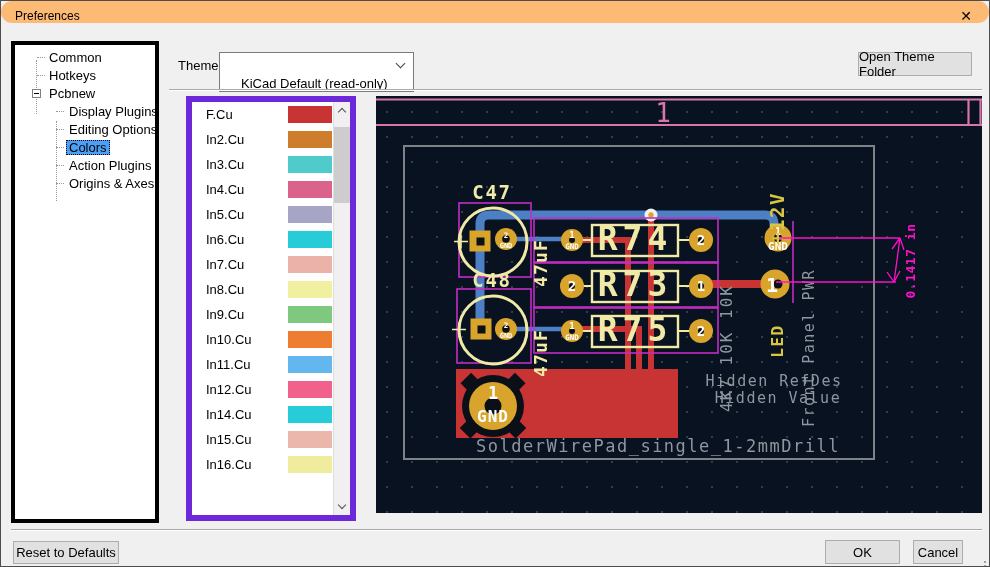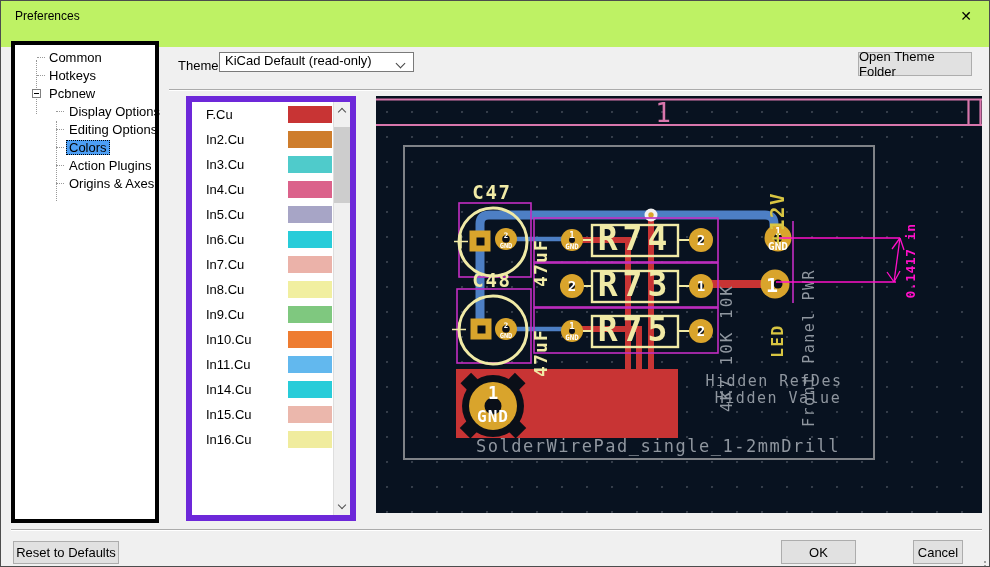--- a/index.html
+++ b/index.html
@@ -1,20 +1,20 @@
 <!DOCTYPE html>
 <html style="--bg: #081220; --grid: #39414E; --worksheet: #D876AC; --sheet: #7F8287; --silk: #F0EAA6; --gold: #D8C542; --pad: #D9A42C; --red: #C83434; --blue: #4D7FC4; --courtyard: #C32EC3; --dimension: #FF10C8; --graytext: #8F969F;"><head>
 <meta charset="utf-8">
 <style>
   html,body{margin:0;padding:0;background:#888;}
   *{box-sizing:border-box;}
   .window{position:relative;width:990px;height:567px;background:#F0F0F0;
     border:1px solid #4D4D4D;font-family:"Liberation Sans","DejaVu Sans",sans-serif;
     font-size:13px;color:#000;overflow:hidden;}
-  .titlebar{position:absolute;left:0;top:0;width:100%;height:46px;background:#bef264;}
+  .titlebar{position:absolute;left:0;top:0;width:100%;height:22px;background:#fdba74;border-radius:12px;}
   .title{position:absolute;left:14px;top:8px;font-size:12px;}
   .close-btn{position:absolute;right:0;top:0;width:46px;height:30px;display:flex;
     align-items:center;justify-content:center;font-size:14px;cursor:pointer;}
   
   .tree-panel{position:absolute;left:10px;top:40px;width:148px;height:482px;
     background:#fff;border:4px solid #000000;padding-top:3px;}
   .tree-item{height:18px;display:flex;align-items:center;position:relative;padding-left:31px;white-space:nowrap;}
   .tree-item .lbl{padding:0 3px;line-height:15px;}
   .tree-item.child{padding-left:51px;}
   .tree-item::before{content:"";position:absolute;left:22px;top:9px;width:8px;border-top:1px dotted #999;}
@@ -22,22 +22,22 @@
   .tree-item.has-exp::before{display:none;}
   .tree-item.sel .lbl{background:#4D9FF5;outline:1px dotted #000;outline-offset:-1px;}
   .vline{position:absolute;width:0;border-left:1px dotted #999;}
   #vline1{left:21px;top:15px;height:54px;}
   #vline2{left:41px;top:76px;height:80px;}
   .expander{position:absolute;left:17px;top:5px;width:9px;height:9px;background:#fff;
     border:1px solid #808080;}
   .expander::after{content:"";position:absolute;left:1px;top:3px;width:5px;height:1px;background:#000;}
   
   .theme-label{position:absolute;left:177px;top:57px;}
-  .combo{position:absolute;left:218px;top:51px;width:195px;height:20px;background:#fff;
-    border:1px solid #7A7A7A;display:flex;align-items:flex-start;padding-left:5px;cursor:default;}
+  .combo{position:absolute;left:218px;top:51px;width:195px;height:40px;background:#fff;
+    border:1px solid #7A7A7A;display:flex;align-items:flex-end;padding-left:21px;cursor:default;}
   .combo .chev{position:absolute;right:9px;top:7px;width:7px;height:7px;
     border-right:1.4px solid #444;border-bottom:1.4px solid #444;transform:rotate(45deg);}
   .btn{position:absolute;background:#E1E1E1;border:1px solid #ADADAD;display:flex;
     align-items:center;justify-content:center;font-size:13px;cursor:pointer;}
   #open-theme{left:857px;top:51px;width:114px;height:24px;}
   .hsep{position:absolute;left:168px;top:88px;width:813px;height:0;
     border-top:1px solid #ABABAB;border-bottom:1px solid #fff;}
   
   .color-panel{position:absolute;left:185px;top:95px;width:170px;height:425px;
     background:#fff;border:6px solid #6d28d9;overflow:hidden;}
@@ -68,21 +68,21 @@
   .t-ws{fill:var(--worksheet);}
   .t-silk{fill:var(--silk);font-weight:bold;}
   .t-gold{fill:var(--gold);font-weight:bold;}
   .t-gray{fill:var(--graytext);}
   .t-dim{fill:var(--dimension);font-weight:bold;}
   .t-pad{fill:#FFFFFF;font-weight:bold;}
   
   .fsep{position:absolute;left:10px;top:528px;width:971px;height:0;
     border-top:1px solid #ABABAB;border-bottom:1px solid #fff;}
   #reset-btn{left:12px;top:540px;width:106px;height:23px;}
-  #ok-btn{left:780px;top:539px;width:75px;height:24px;}
+  #ok-btn{left:824px;top:539px;width:75px;height:24px;}
   #cancel-btn{left:912px;top:539px;width:50px;height:24px;}
   .grip{position:absolute;right:3px;bottom:3px;width:2px;height:2px;background:#A0A0A0;
     box-shadow:-4px 8px #A0A0A0,0 8px #A0A0A0,-8px 12px #A0A0A0,-4px 12px #A0A0A0,0 12px #A0A0A0,0 4px #A0A0A0;}
 </style>
 </head>
 <body>
 
 <div class="window">
   <div class="titlebar">
     <span class="title">Preferences</span>
@@ -96,21 +96,21 @@
         <span class="lbl">Common</span>
       </div>
       <div class="tree-item">
         <span class="lbl">Hotkeys</span>
       </div>
       <div class="tree-item has-exp">
         <span class="expander"></span>
         <span class="lbl">Pcbnew</span>
       </div>
       <div class="tree-item child">
-        <span class="lbl">Display Options</span>
+        <span class="lbl">Display Plugins</span>
       </div>
       <div class="tree-item child">
         <span class="lbl">Editing Options</span>
       </div>
       <div class="tree-item child sel">
         <span class="lbl">Colors</span>
       </div>
       <div class="tree-item child">
         <span class="lbl">Action Plugins</span>
       </div>
@@ -165,20 +165,24 @@
           <span class="clr-label">In9.Cu</span>
           <span class="clr-swatch" style="background: rgb(127, 200, 127);"></span>
         </div>
         <div class="clr-row">
           <span class="clr-label">In10.Cu</span>
           <span class="clr-swatch" style="background: rgb(238, 124, 49);"></span>
         </div>
         <div class="clr-row">
           <span class="clr-label">In11.Cu</span>
           <span class="clr-swatch" style="background: rgb(98, 184, 238);"></span>
+        </div>
+        <div class="clr-row">
+          <span class="clr-label">In12.Cu</span>
+          <span class="clr-swatch" style="background: rgb(242, 96, 140);"></span>
         </div>
         <div class="clr-row">
           <span class="clr-label">In14.Cu</span>
           <span class="clr-swatch" style="background: rgb(40, 204, 217);"></span>
         </div>
         <div class="clr-row">
           <span class="clr-label">In15.Cu</span>
           <span class="clr-swatch" style="background: rgb(235, 183, 172);"></span>
         </div>
         <div class="clr-row">

